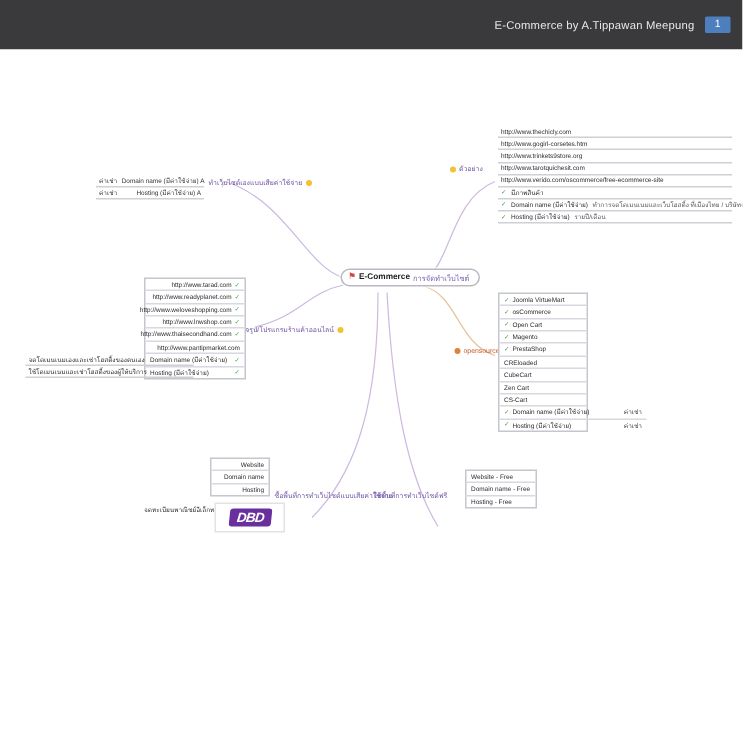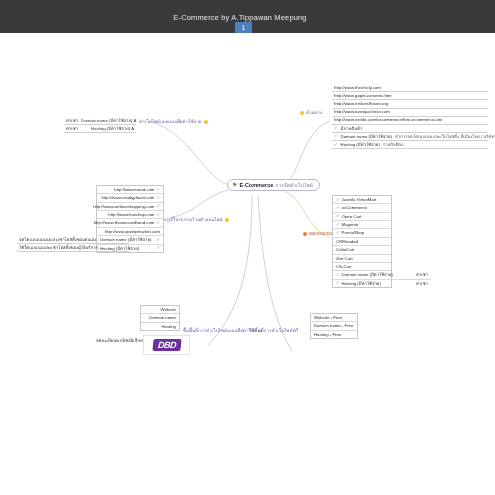--- a/index.html
+++ b/index.html
@@ -8,21 +8,21 @@
     background:#ffffff;
     font-family:"Liberation Sans", sans-serif;
     overflow:hidden;
     position:relative;
   }
   
   .topbar{
     position:absolute;left:0;top:0;width:495px;height:33px;
     background:#3a3a3c;
     display:flex;align-items:center;justify-content:flex-end;
-    padding-right:8px;box-sizing:border-box;flex-direction:column;
+    padding-right:8px;box-sizing:border-box;
   }
   .topbar-title{
     color:#e8e8ea;font-size:7.5px;letter-spacing:.15px;
     white-space:nowrap;margin-right:7px;
   }
   .page-badge{
     background:#4d7fbe;color:#ffffff;font-size:7px;
     width:17px;height:11px;display:flex;align-items:center;justify-content:center;
     border-radius:1px;
   }

